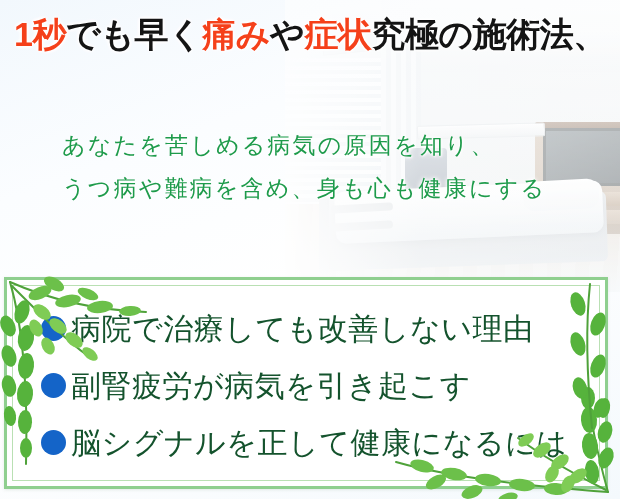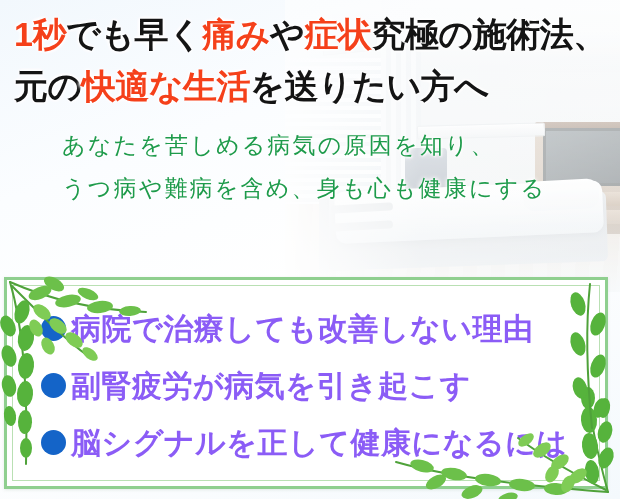--- a/index.html
+++ b/index.html
@@ -189,22 +189,22 @@
   .bullet-dot {
     width: 25px; height: 25px;
     border-radius: 50%;
     background: #1464c8;
     flex: 0 0 auto;
     margin-right: 5px;
   }
   .bullet-text {
     font-size: 30px;
     line-height: 34px;
-    color: #8b5cf6;
-    font-weight: 700;
+    color: #14532d;
+    font-weight: 400;
     letter-spacing: 0.5px;
   }
 
   
   .vine { position: absolute; pointer-events: none; }
   .vine-tl { left: -4px; top: 268px; width: 230px; height: 230px; }
   .vine-br { left: 392px; top: 386px; width: 232px; height: 120px; }
   .vine-r  { left: 556px; top: 282px; width: 64px; height: 150px; }
 </style>
 </head>
@@ -233,23 +233,20 @@
     <div class="ph-sideA"></div>
     <div class="ph-sideB"></div>
     <div class="ph-sideC"></div>
     <div class="ph-haze"></div>
   </div>
 
   <div class="headline">
     <div class="hl-line">
       <span class="hi">1秒</span><span>でも早く</span><span class="hi">痛み</span><span>や</span><span class="hi">症状</span><span>究極の施術法、</span>
     </div>
-    <div class="hl-line">
-      <span>元の</span><span class="hi">快適な生活</span><span>を送りたい方へ</span>
-    </div>
   </div>
 
   <div class="green-block">
     <div class="gl">あなたを苦しめる病気の原因を知り、</div>
     <div class="gl">うつ病や難病を含め、身も心も健康にする</div>
   </div>
 
   <div class="bullet-box">
     <div class="inner-rule"></div>
     <div class="bullet-list">

